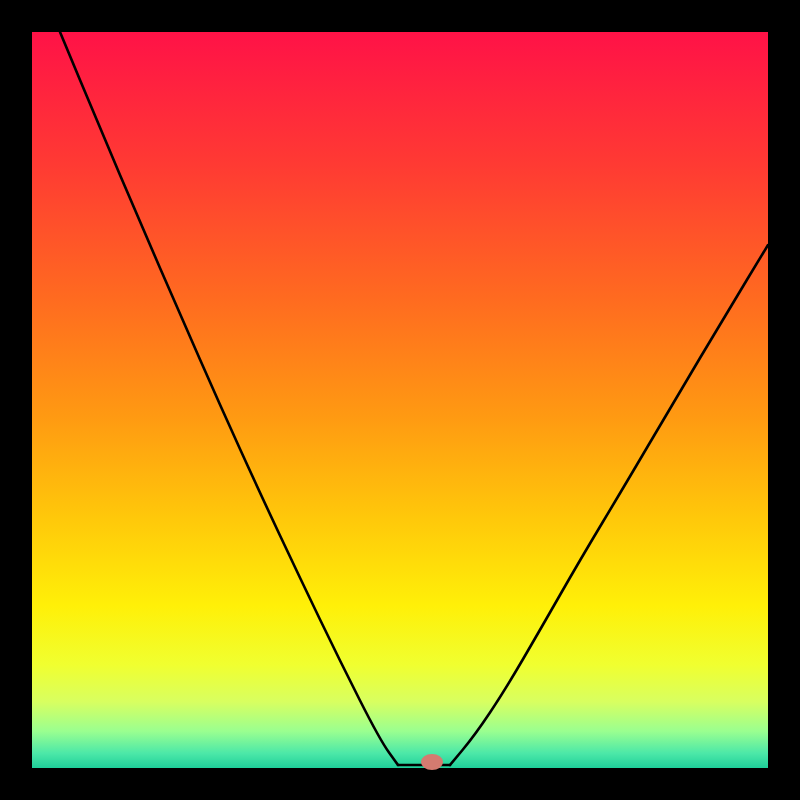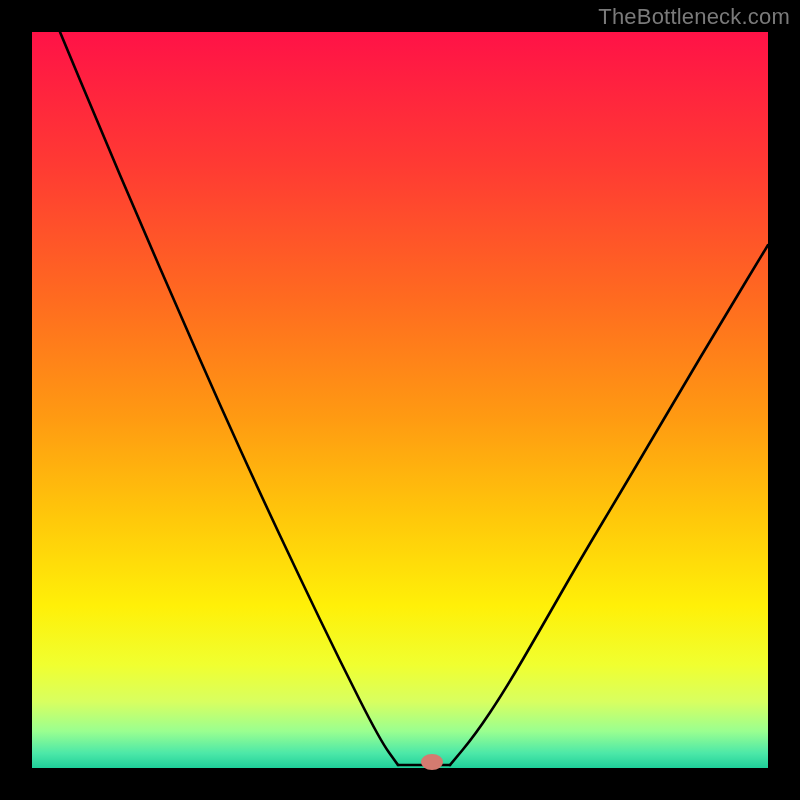--- a/index.html
+++ b/index.html
@@ -48,21 +48,20 @@
     stroke-linecap: round;
   }
   .marker {
     fill: #d47b70;
   }
 </style>
 </head>
 <body>
 
 <div class="frame">
-  <div class="watermark">TheBottleneck.com</div>
 
   <svg class="plot" viewBox="0 0 800 800">
     <defs>
       <linearGradient id="bg-grad" x1="0" y1="0" x2="0" y2="1">
           <stop offset="0%" stop-color="#ff1247"></stop>
           <stop offset="18%" stop-color="#ff3a33"></stop>
           <stop offset="36%" stop-color="#ff6a20"></stop>
           <stop offset="52%" stop-color="#ff9912"></stop>
           <stop offset="66%" stop-color="#ffc80a"></stop>
           <stop offset="78%" stop-color="#fff008"></stop>

